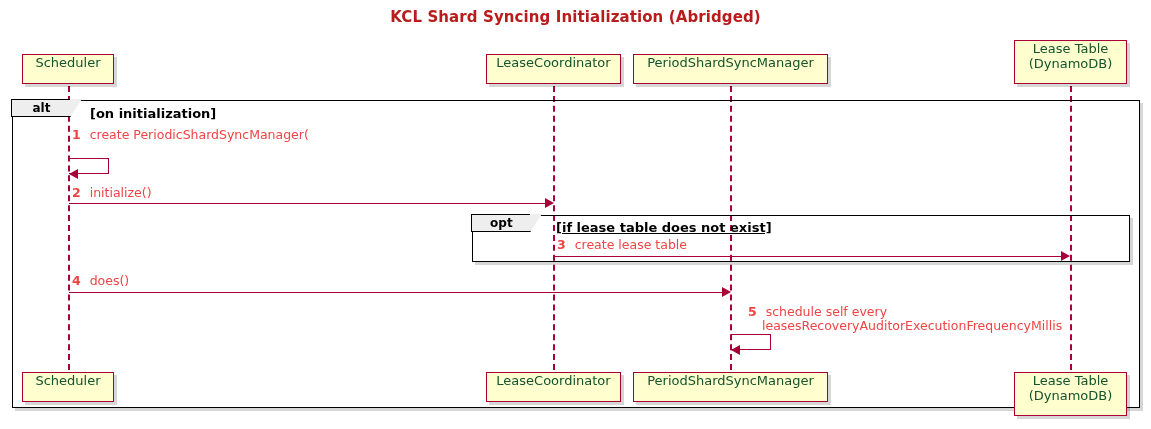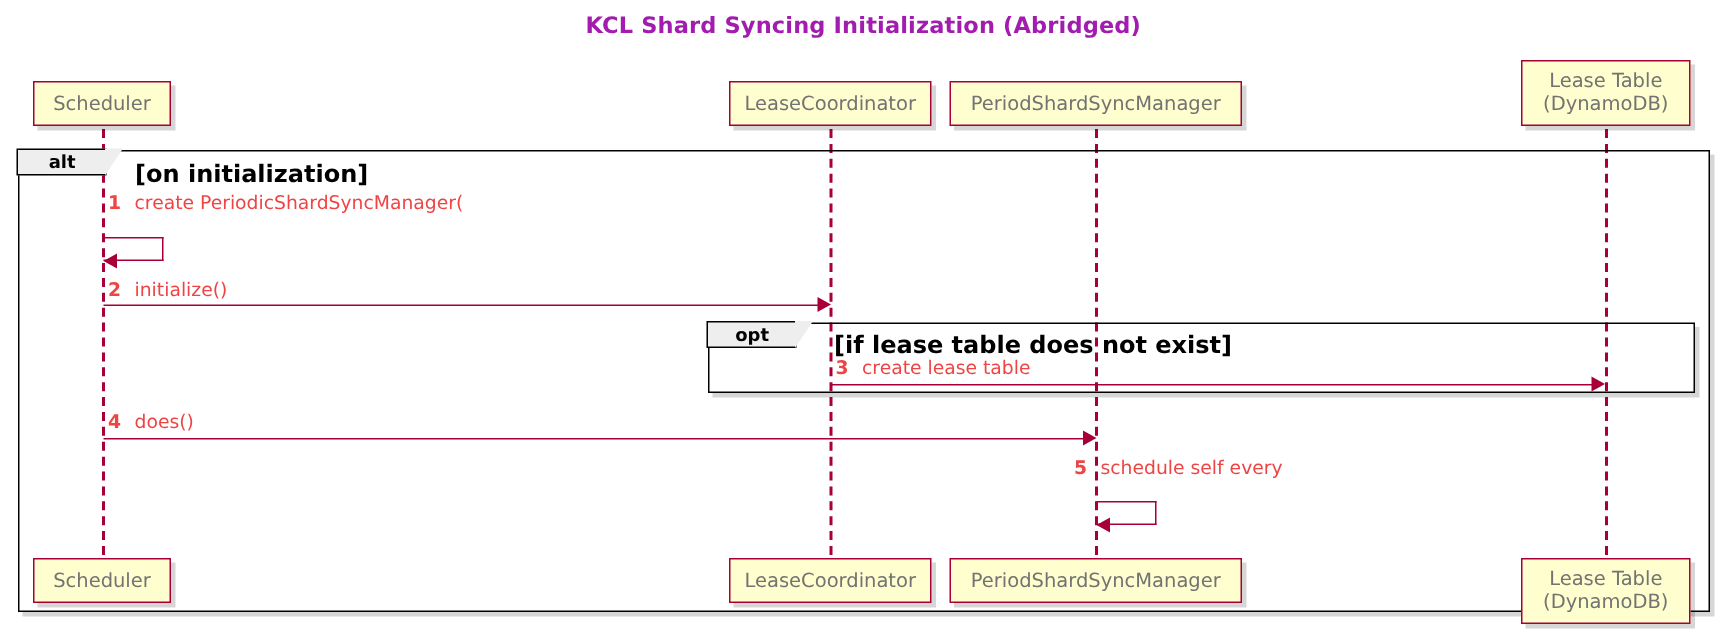--- a/index.html
+++ b/index.html
@@ -1,43 +1,43 @@
 <!DOCTYPE html>
 <html><head>
 <meta charset="utf-8">
 <style>
   html,body{margin:0;padding:0;background:#FFFFFF;}
   body{width:1151px;height:429px;position:relative;overflow:hidden;
        font-family:"DejaVu Sans","Liberation Sans",sans-serif;color:#000;}
 
   .title{position:absolute;left:0;top:8px;width:1151px;text-align:center;
-         font-size:15px;font-weight:bold;color:#a21caf;letter-spacing:.1px;}
+         font-size:15px;font-weight:bold;color:#b91c1c;letter-spacing:.1px;}
 
   
   .plife{position:absolute;width:1px;border-left:2px dashed #A80036;}
   .pbox{position:absolute;background:#FEFECE;border:1.5px solid #A80036;
         box-shadow:3px 3px 0 0 rgba(0,0,0,.16);
-        display:flex;align-items:center;justify-content:center;flex-direction:column;
-        font-size:13px;line-height:15px;color:#737373;text-align:center;box-sizing:border-box;}
+        display:flex;align-items:center;justify-content:flex-start;flex-direction:column;
+        font-size:13px;line-height:15px;color:#14532d;text-align:center;box-sizing:border-box;}
   .pbox span{display:block;white-space:nowrap;}
 
   
   .frag{position:absolute;border:1.6px solid #000;background:transparent;
         box-shadow:3px 3px 0 0 rgba(0,0,0,.16);box-sizing:border-box;}
   .frag-tab{position:absolute;left:-1.6px;top:-1.6px;height:18px;
             background:#EEEEEE;border:1.6px solid #000;box-sizing:border-box;
             font-size:12px;font-weight:bold;text-align:center;line-height:16px;
             padding:0 8px;}
   .frag-tab::after{content:"";position:absolute;right:-12px;top:-1.6px;
             width:0;height:0;border-left:12px solid #EEEEEE;
             border-bottom:18px solid transparent;}
   .frag-tab i{position:absolute;right:-13px;top:-1.6px;width:0;height:0;
             border-left:13px solid transparent;border-bottom:19px solid transparent;
             box-sizing:border-box;}
-  .frag-guard{position:absolute;font-size:16px;font-weight:bold;white-space:nowrap;}
+  .frag-guard{position:absolute;font-size:13px;font-weight:bold;white-space:nowrap;}
 
   
   .aline{position:absolute;height:0;border-top:1.4px solid #A80036;}
   .ahead{position:absolute;width:0;height:0;
          border-top:5px solid transparent;border-bottom:5px solid transparent;}
   .ahead.r{border-left:9px solid #A80036;}
   .ahead.l{border-right:9px solid #A80036;}
 
   
   .selfcall{position:absolute;box-sizing:border-box;
@@ -63,21 +63,21 @@
     <span>alt</span><i></i>
   </div>
 </div>
 <div class="frag-guard" style="left:90px; top:106px;">[on initialization]</div>
 
 <div class="frag" style="left:472px; top:215px; width:658px; height:47px;">
   <div class="frag-tab" style="width:60px;">
     <span>opt</span><i></i>
   </div>
 </div>
-<div class="frag-guard" style="left:556px; top:220px;">[if lease table does not exist]</div>
+<div class="frag-guard" style="left:556px; top:220px;text-decoration:underline;">[if lease table does not exist]</div>
 
 <div class="msg" style="left:72px; top:128px;">
   <b style="margin-right: 5px;">1</b>
   <span>create PeriodicShardSyncManager(</span>
 </div>
 <div class="selfcall" style="left:69px; top:158px; width:40px; height:16px;"></div>
 <div class="ahead l" style="left:69px; top:169px;"></div>
 
 <div class="msg" style="left:72px; top:186px;text-align:right;">
   <b style="margin-right: 5px;">2</b>
@@ -93,23 +93,24 @@
 <div class="aline" style="left:554px; top:256px; width:508px;"></div>
 <div class="ahead r" style="left:1061px; top:251px;"></div>
 
 <div class="msg" style="left:72px; top:274px;">
   <b style="margin-right: 5px;">4</b>
   <span>does()</span>
 </div>
 <div class="aline" style="left:69px; top:292px; width:654px;"></div>
 <div class="ahead r" style="left:722px; top:287px;"></div>
 
-<div class="msg" style="left:716px; top:305px;">
+<div class="msg" style="left:748px; top:305px;">
   <b style="margin-right: 5px;">5</b>
   <span>schedule self every</span>
+  <span class="l2" style="padding-left:14px;">leasesRecoveryAuditorExecutionFrequencyMillis</span>
 </div>
 <div class="selfcall" style="left:731px; top:334px; width:40px; height:16px;"></div>
 <div class="ahead l" style="left:731px; top:345px;"></div>
 
 <div class="pbox" style="left:22px; top:54px; width:92px; height:30px;">
   <span>Scheduler</span>
 </div>
 <div class="pbox" style="left:486px; top:54px; width:135px; height:30px;">
   <span>LeaseCoordinator</span>
 </div>

